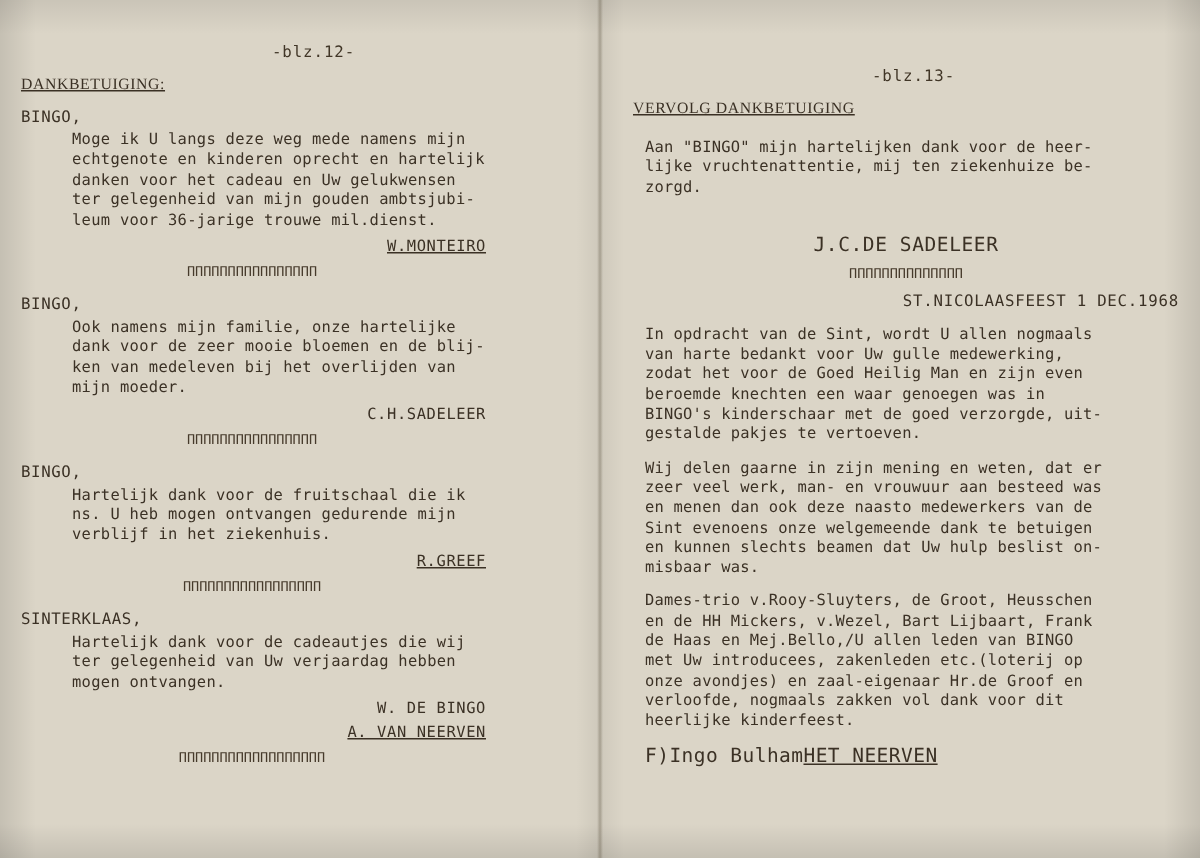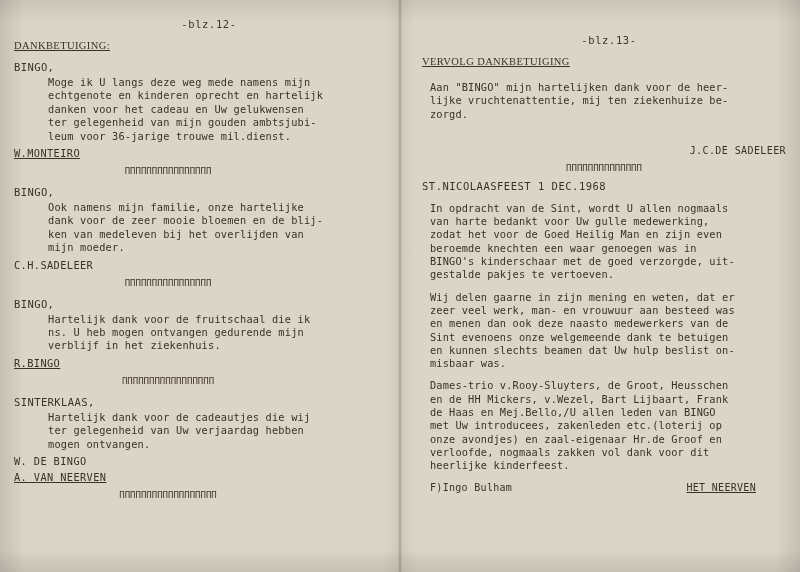--- a/index.html
+++ b/index.html
@@ -26,21 +26,21 @@
   .fold {
     position: absolute;
     top: 0;
     left: 398px;
     width: 4px;
     height: 572px;
     background: linear-gradient(90deg, rgba(90,80,60,0.00), rgba(90,80,60,0.35), rgba(90,80,60,0.00));
   }
   .col {
     position: absolute;
-    top: 0;
+    top: 11px;
     width: 400px;
     height: 432px;
     box-sizing: border-box;
     color: #3b3125;
   }
   .col-left { left: 0; padding: 14px 18px 10px 14px; }
   .col-right { left: 400px; padding: 30px 14px 10px 22px; }
 
   .pagenum {
     text-align: center;
@@ -71,66 +71,65 @@
     line-height: 13.4px;
     letter-spacing: 0.2px;
     margin: 0 0 2px 0;
     white-space: pre-wrap;
   }
   .indent { padding-left: 34px; }
 
   .sig {
     font-size: 10.3px;
     letter-spacing: 0.4px;
-    text-align: left;
+    text-align: right;
     padding-right: 58px;
     margin-top: 4px;
   }
   .sig-u { text-decoration: underline; }
   .sig-center {
-    font-size: 10px;
-    letter-spacing: 0.4px;
-    text-align: right;
+    font-size: 13px;
+    letter-spacing: 0.4px;
+    text-align: center;
     margin-top: 24px;
   }
 
   .divider {
     font-size: 9px;
     letter-spacing: 0px;
     text-align: center;
     margin: 7px 0 7px 0;
     color: #463a2b;
     padding-right: 60px;
   }
   .divider-center { padding-right: 0; }
 
   .subhead {
     font-size: 10.5px;
     letter-spacing: 0.5px;
-    text-align: left;
+    text-align: right;
     margin: 6px 0 10px 0;
   }
 
   .rt-para {
     font-size: 10.3px;
     line-height: 13.3px;
     letter-spacing: 0.15px;
     margin: 0 0 9px 0;
     white-space: pre-wrap;
   }
   .rt-block { padding-left: 8px; }
 
   .footer-row {
     display: flex;
-    justify-content: space-between;
     align-items: baseline;
     margin-top: 8px;
     padding-left: 8px;
     padding-right: 30px;
-    font-size: 10px;
+    font-size: 13px;
     letter-spacing: 0.3px;
   }
   .u { text-decoration: underline; }
 </style>
 </head>
 <body>
 
 <div class="page">
 
   <div class="fold"></div>
@@ -160,21 +159,21 @@
 mijn moeder.</div>
       <div class="sig">C.H.SADELEER</div>
       <div class="divider">ПППППППППППППППП</div>
     </div>
 
     <div>
       <div class="salutation">BINGO,</div>
       <div class="para indent">Hartelijk dank voor de fruitschaal die ik
 ns. U heb mogen ontvangen gedurende mijn
 verblijf in het ziekenhuis.</div>
-      <div class="sig sig-u">R.BINGO</div>
+      <div class="sig sig-u">R.GREEF</div>
       <div class="divider">ППППППППППППППППП</div>
     </div>
 
     <div>
       <div class="salutation">SINTERKLAAS,</div>
       <div class="para indent">Hartelijk dank voor de cadeautjes die wij
 ter gelegenheid van Uw verjaardag hebben
 mogen ontvangen.</div>
       <div class="sig">W. DE BINGO</div>
       <div class="sig sig-u">A. VAN NEERVEN</div>

